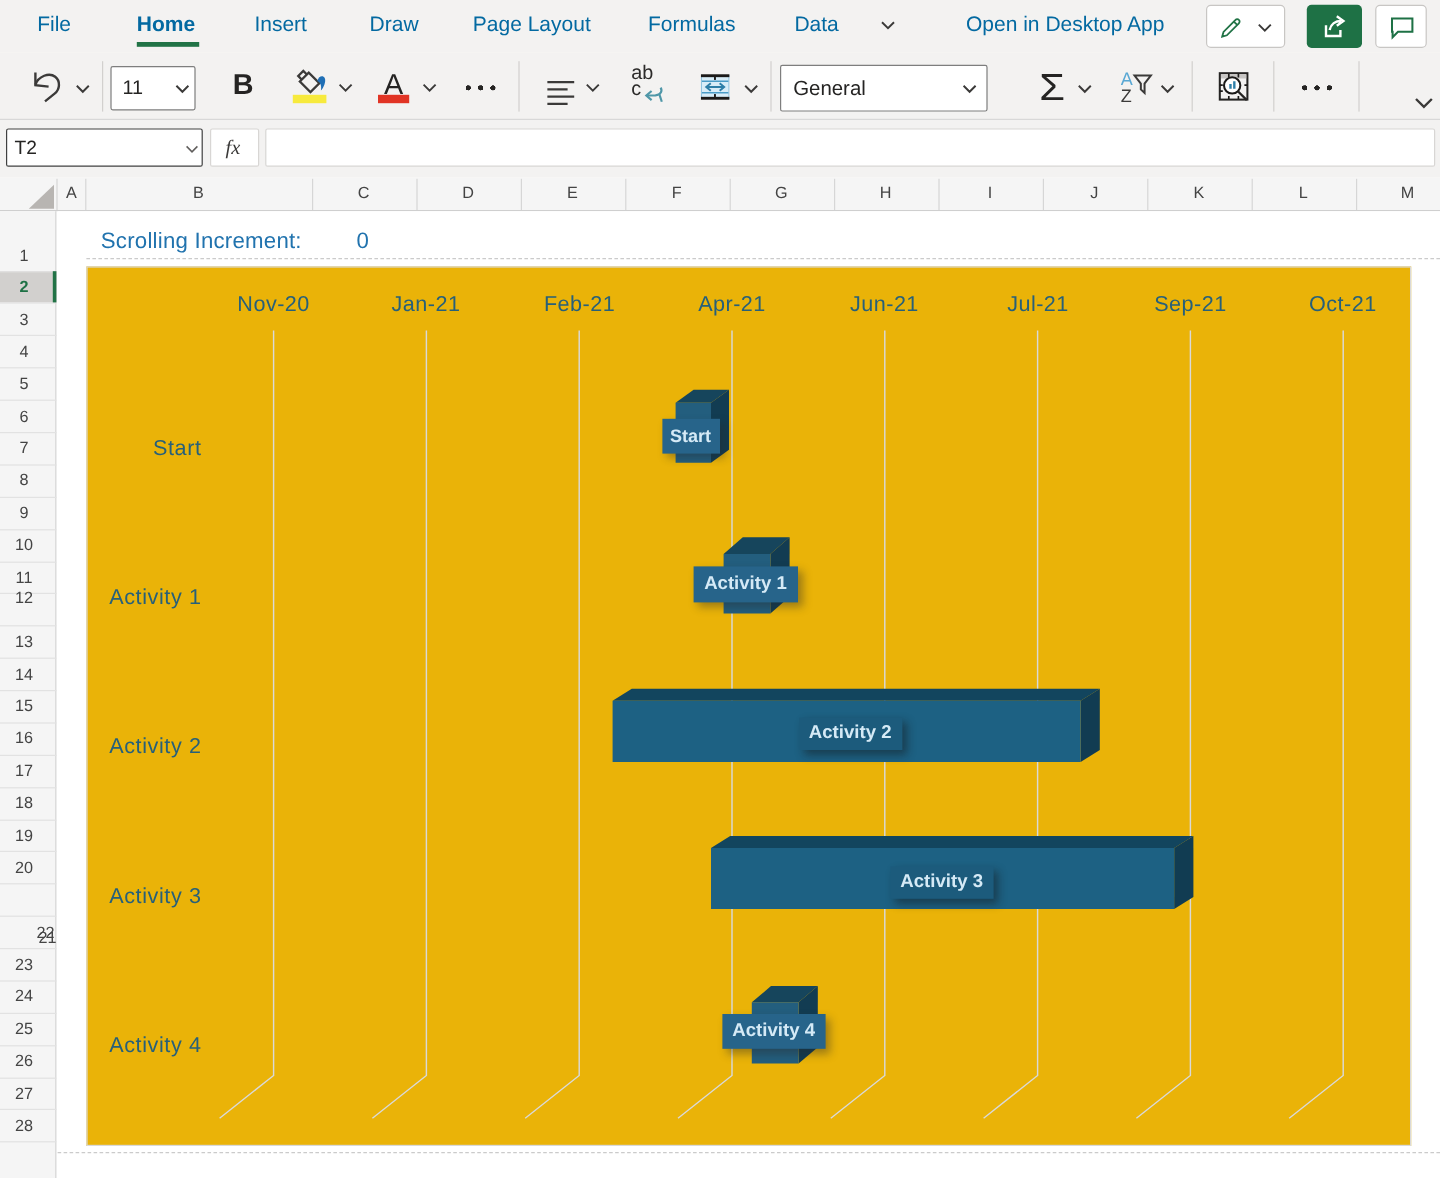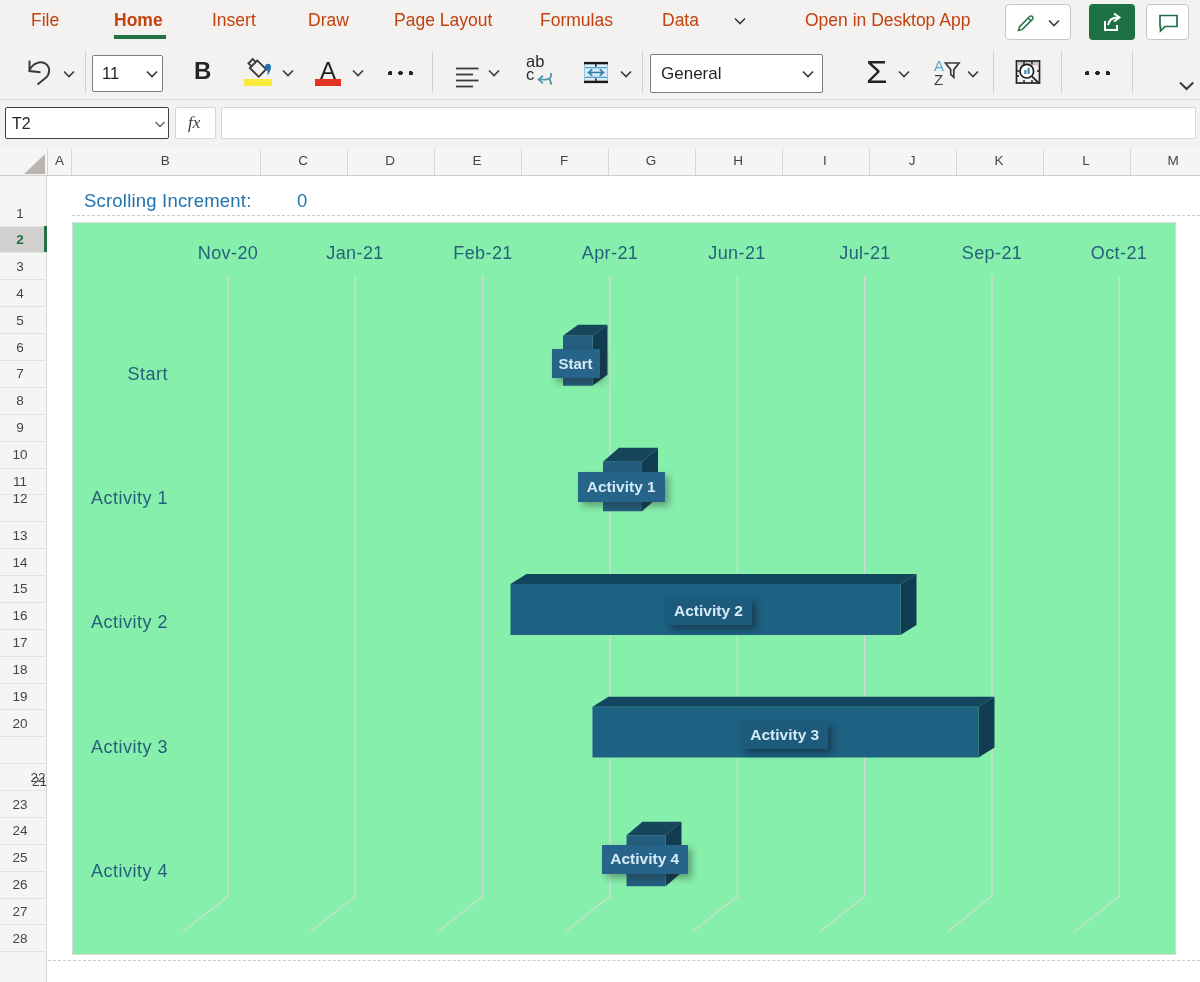--- a/index.html
+++ b/index.html
@@ -5,42 +5,42 @@
   * { margin:0; padding:0; box-sizing:border-box; }
   html,body { width:1200px; height:982px; overflow:hidden; background:#fff;
     font-family:"Liberation Sans", sans-serif; }
   .abs { position:absolute; }
   #page { position:relative; width:1200px; height:982px; }
   
   #menubar { left:0; top:0; width:1200px; height:44px; background:#f3f2f1; }
   #toolbar { left:0; top:44px; width:1200px; height:56px; background:#f3f2f1;
              border-bottom:1px solid #d8d8d8; }
   #fbar    { left:0; top:100px; width:1200px; height:48px; background:#f3f2f1; }
-  .tab { position:absolute; top:9.5px; font-size:17.5px; color:#c2410c; }
+  .tab { position:absolute; top:9.5px; font-size:17.5px; color:#0369a1; }
   .vsep { position:absolute; width:1px; background:#d2d0ce; }
   .dots { width:25px; height:4.5px;
     background:
      radial-gradient(circle at 2.2px 2.2px, #252423 2.1px, rgba(0,0,0,0) 2.3px),
      radial-gradient(circle at 12.5px 2.2px, #252423 2.1px, rgba(0,0,0,0) 2.3px),
      radial-gradient(circle at 22.8px 2.2px, #252423 2.1px, rgba(0,0,0,0) 2.3px); }
   
   #colhead { left:0; top:148px; width:1200px; height:28px; background:#f5f5f5;
              border-bottom:1px solid #cfcfcf; }
   .colsep { position:absolute; top:1px; width:1px; height:26px; background:#d6d6d6; }
   .collab { position:absolute; top:5px; font-size:13.5px; color:#444; transform:translateX(-50%); }
   #rowhead { left:0; top:176px; width:47px; height:806px; background:#f5f5f5;
              border-right:1px solid #d6d6d6; }
   .rowsep { position:absolute; left:0; width:47px; height:1px; background:#e2e2e2; }
   .rowlab { position:absolute; left:0; width:40px; text-align:center;
             font-size:13.5px; color:#444; transform:translateY(-50%); }
   
   #sheet { left:48px; top:176px; width:1152px; height:806px; background:#fff; }
   .dashln { position:absolute; border-top:1px dashed #cbcbcb; height:0; }
   #chart { position:absolute; left:24px; top:46px; width:1104px; height:733px;
-           background:#86efac; border:1px solid #d9d9d9; }
+           background:#eab308; border:1px solid #d9d9d9; }
   .mon { position:absolute; top:19.5px; font-size:18px; letter-spacing:0.4px; color:#27607a;
          transform:translateX(-50%); white-space:nowrap; }
   .cat { position:absolute; right:1007px; font-size:18px; letter-spacing:0.5px; color:#27607a;
          transform:translateY(-50%); white-space:nowrap; }
   .blab { position:absolute; color:#d5eaf6; font-size:15.5px; font-weight:600;
           display:flex; align-items:center; justify-content:center;
           white-space:nowrap; }
 </style>
 </head>
 <body>

